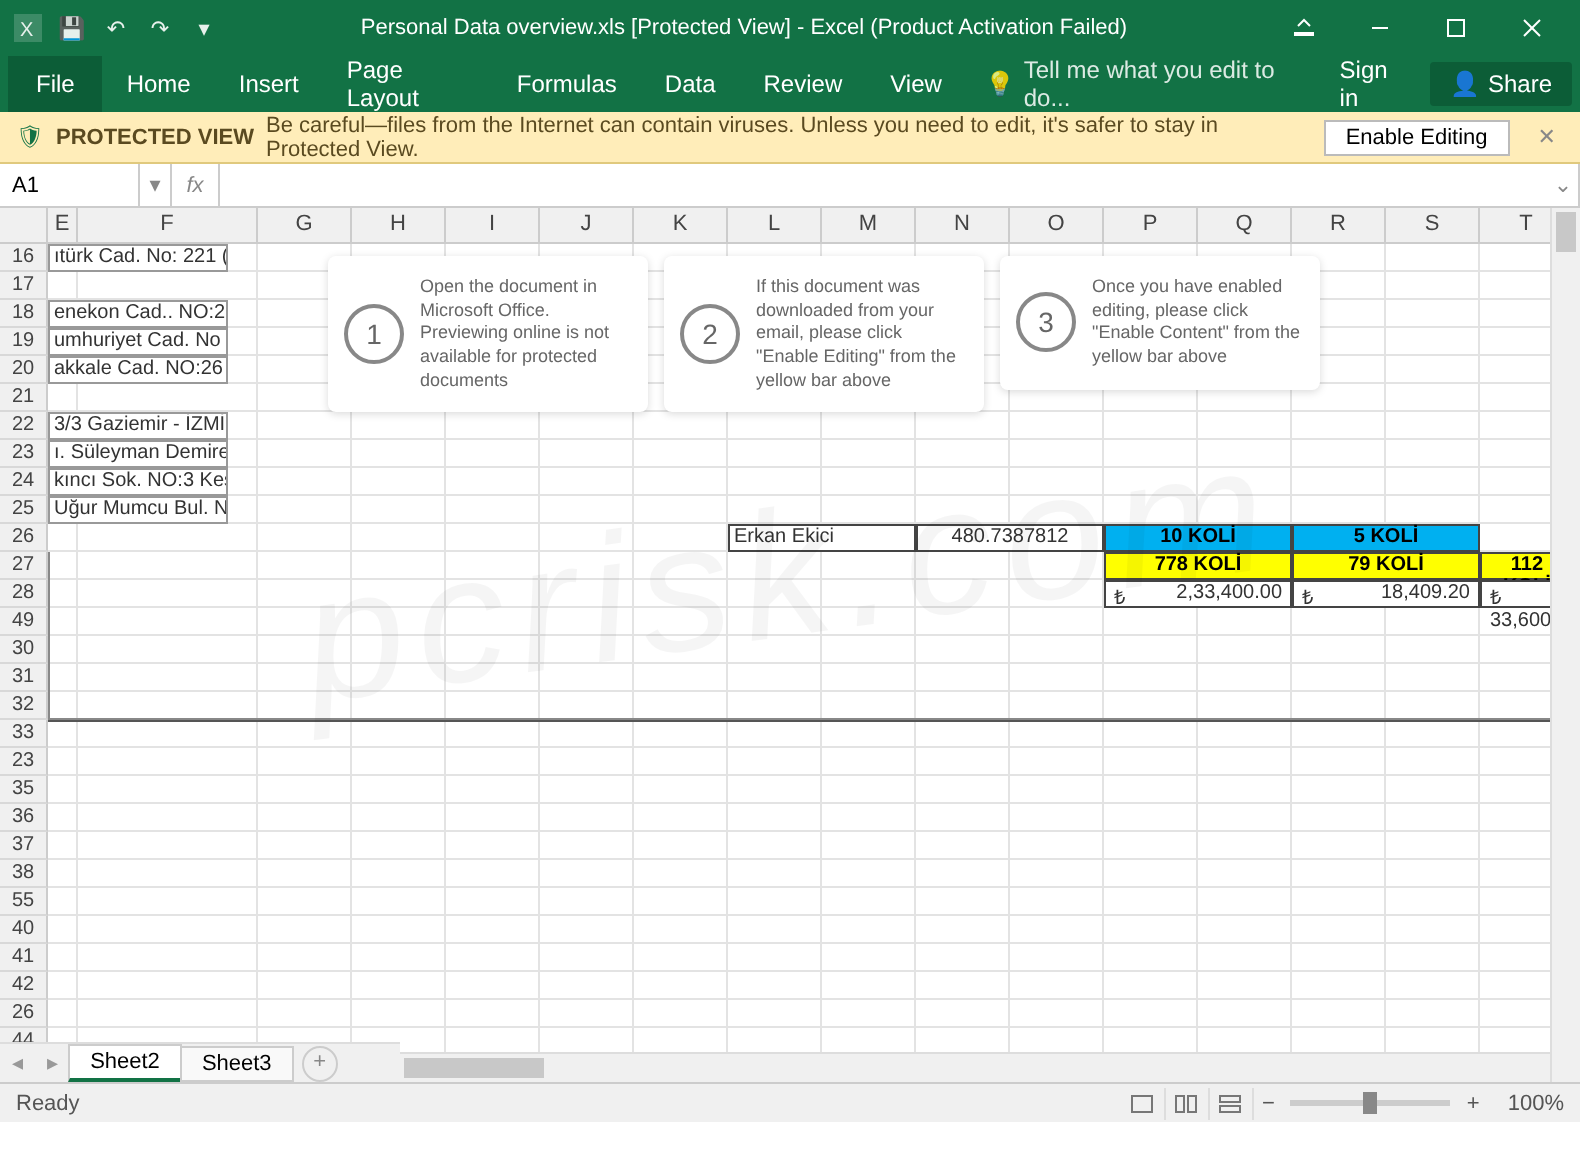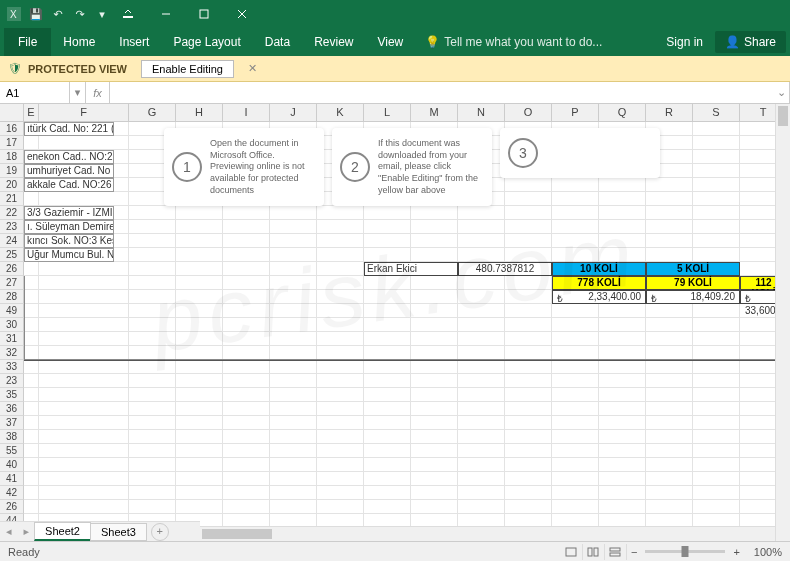--- a/index.html
+++ b/index.html
@@ -85,20 +85,21 @@
         <svg width="14" height="14">
           <rect width="14" height="14" fill="#fff" opacity="0.2"></rect>
           <text x="3" y="11" font-size="10" fill="#fff">X</text>
         </svg>
       </span>
     <span class="qat-icon">💾</span>
     <span class="qat-icon">↶</span>
     <span class="qat-icon">↷</span>
     <span class="qat-icon">▾</span>
   </div>
+  <div class="title">Personal Data overview.xls  [Protected View] - Excel (Product Activation Failed)</div>
   <div class="winbtns">
     <div class="winbtn">
         <svg width="12" height="10">
           <rect x="1" y="7" width="10" height="2" fill="#fff"></rect>
           <path d="M3 4 L6 1 L9 4" stroke="#fff" fill="none"></path>
         </svg>
       </div>
     <div class="winbtn">
         <svg width="10" height="10">
           <line x1="1" y1="5" x2="9" y2="5" stroke="#fff" stroke-width="1"></line>
@@ -116,38 +117,40 @@
         </svg>
       </div>
   </div>
 </div>
 
 <div class="ribbon-tabs">
   <div class="file">File</div>
   <div class="tab">Home</div>
   <div class="tab">Insert</div>
   <div class="tab">Page Layout</div>
+  <div class="tab">Formulas</div>
   <div class="tab">Data</div>
   <div class="tab">Review</div>
   <div class="tab">View</div>
   <div class="tellme">
       <span>💡</span>
-      <span>Tell me what you want to do...</span>
+      <span>Tell me what you edit to do...</span>
     </div>
   <div class="spacer"></div>
   <div class="signin">Sign in</div>
   <div class="share">
       <span>👤</span>
       <span>Share</span>
     </div>
 </div>
 
 <div class="prot-bar">
   <span class="shield">🛡</span>
   <span class="title">PROTECTED VIEW</span>
+  <span class="msg">Be careful—files from the Internet can contain viruses. Unless you need to edit, it's safer to stay in Protected View.</span>
   <button class="enable">Enable Editing</button>
   <span class="close">✕</span>
 </div>
 
 <div class="fx-bar">
   <div class="namebox">A1</div>
   <div class="dd">▾</div>
   <div class="fx">fx</div>
   <div class="formula"></div>
   <div class="dd">⌄</div>
@@ -213,20 +216,21 @@
       <div class="instr-box" style="top:6px; left:140px; width:160px;">
         <div class="instr-num">1</div>
         <div class="instr-txt">Open the document in Microsoft Office. Previewing online is not available for protected documents</div>
       </div>
       <div class="instr-box" style="top:6px; left:308px; width:160px;">
         <div class="instr-num">2</div>
         <div class="instr-txt">If this document was downloaded from your email, please click "Enable Editing" from the yellow bar above</div>
       </div>
       <div class="instr-box" style="top:6px; left:476px; width:160px;">
         <div class="instr-num">3</div>
+        <div class="instr-txt">Once you have enabled editing, please click "Enable Content" from the yellow bar above</div>
       </div>
 
     <div class="cell-border" style="top: 0px; left: 0px; width: 15px; height: 14px; position: absolute;"></div>
         <div class="cell-border" style="top: 0px; left: 15px; width: 90px; height: 14px; position: absolute;"></div>
         <div class="cell-border" style="top: 0px; left: 105px; width: 47px; height: 14px; position: absolute;"></div>
         <div class="cell-border" style="top: 0px; left: 152px; width: 47px; height: 14px; position: absolute;"></div>
         <div class="cell-border" style="top: 0px; left: 199px; width: 47px; height: 14px; position: absolute;"></div>
         <div class="cell-border" style="top: 0px; left: 246px; width: 47px; height: 14px; position: absolute;"></div>
         <div class="cell-border" style="top: 0px; left: 293px; width: 47px; height: 14px; position: absolute;"></div>
         <div class="cell-border" style="top: 0px; left: 340px; width: 47px; height: 14px; position: absolute;"></div>

